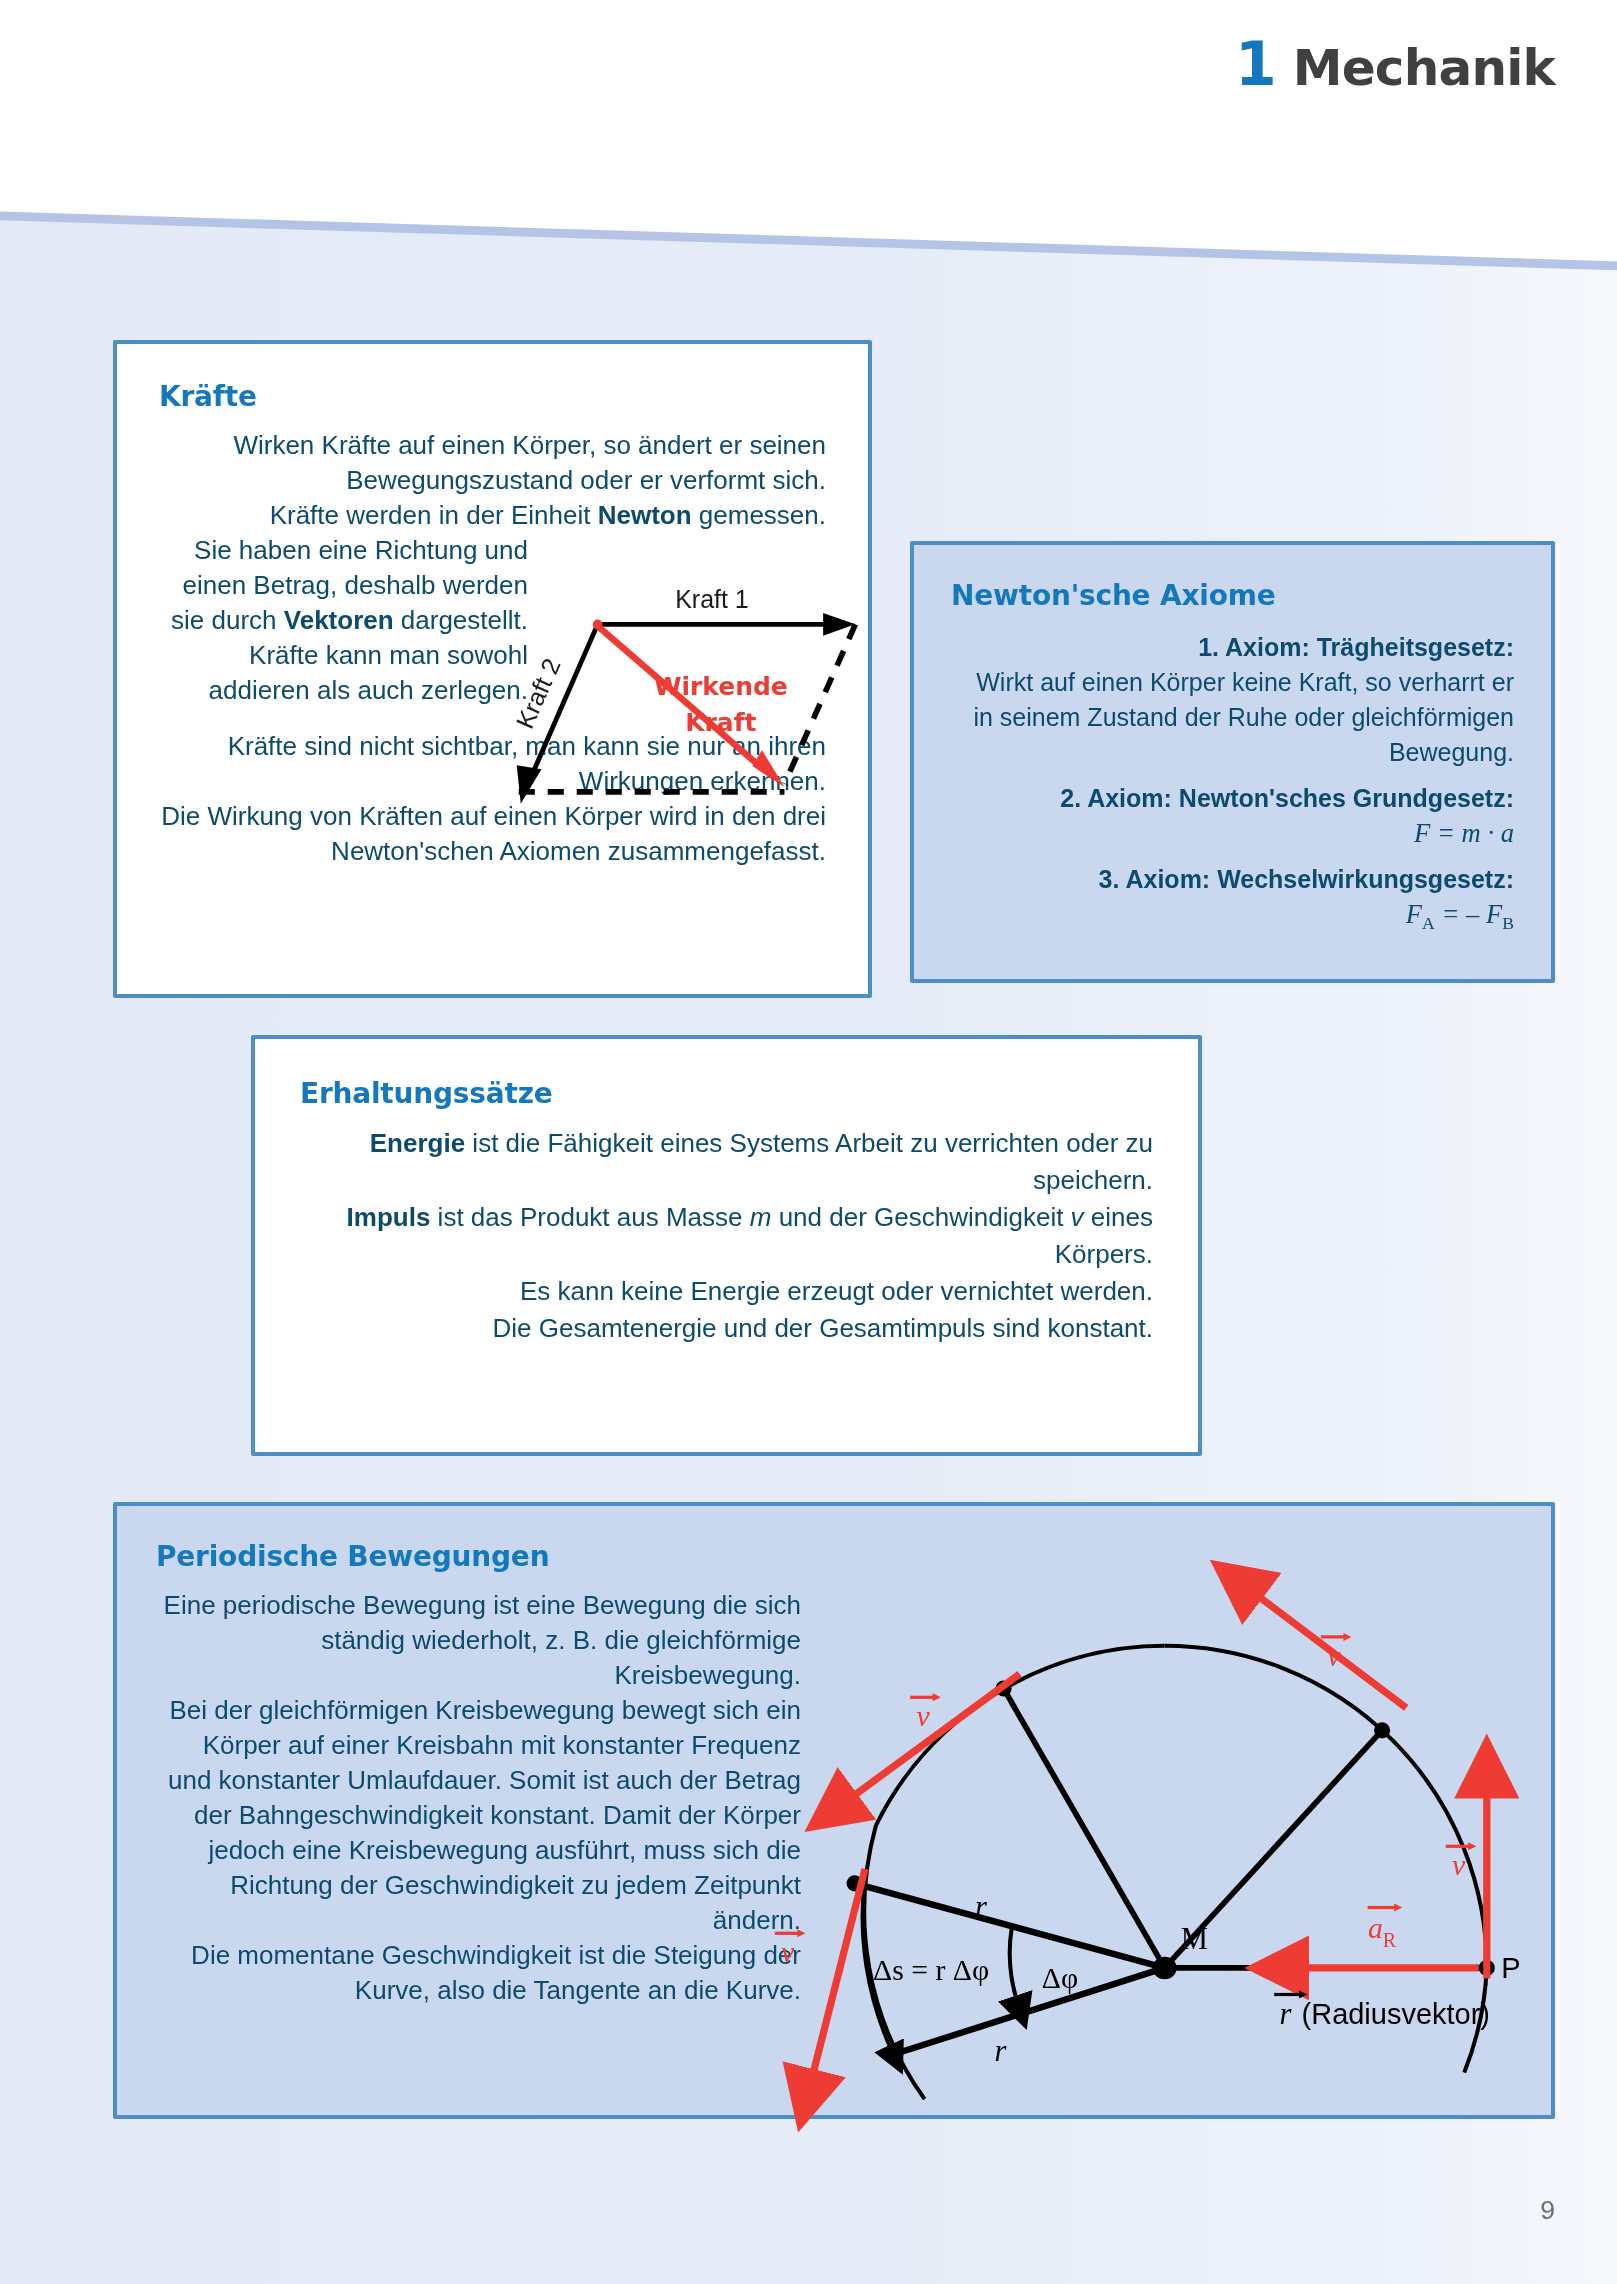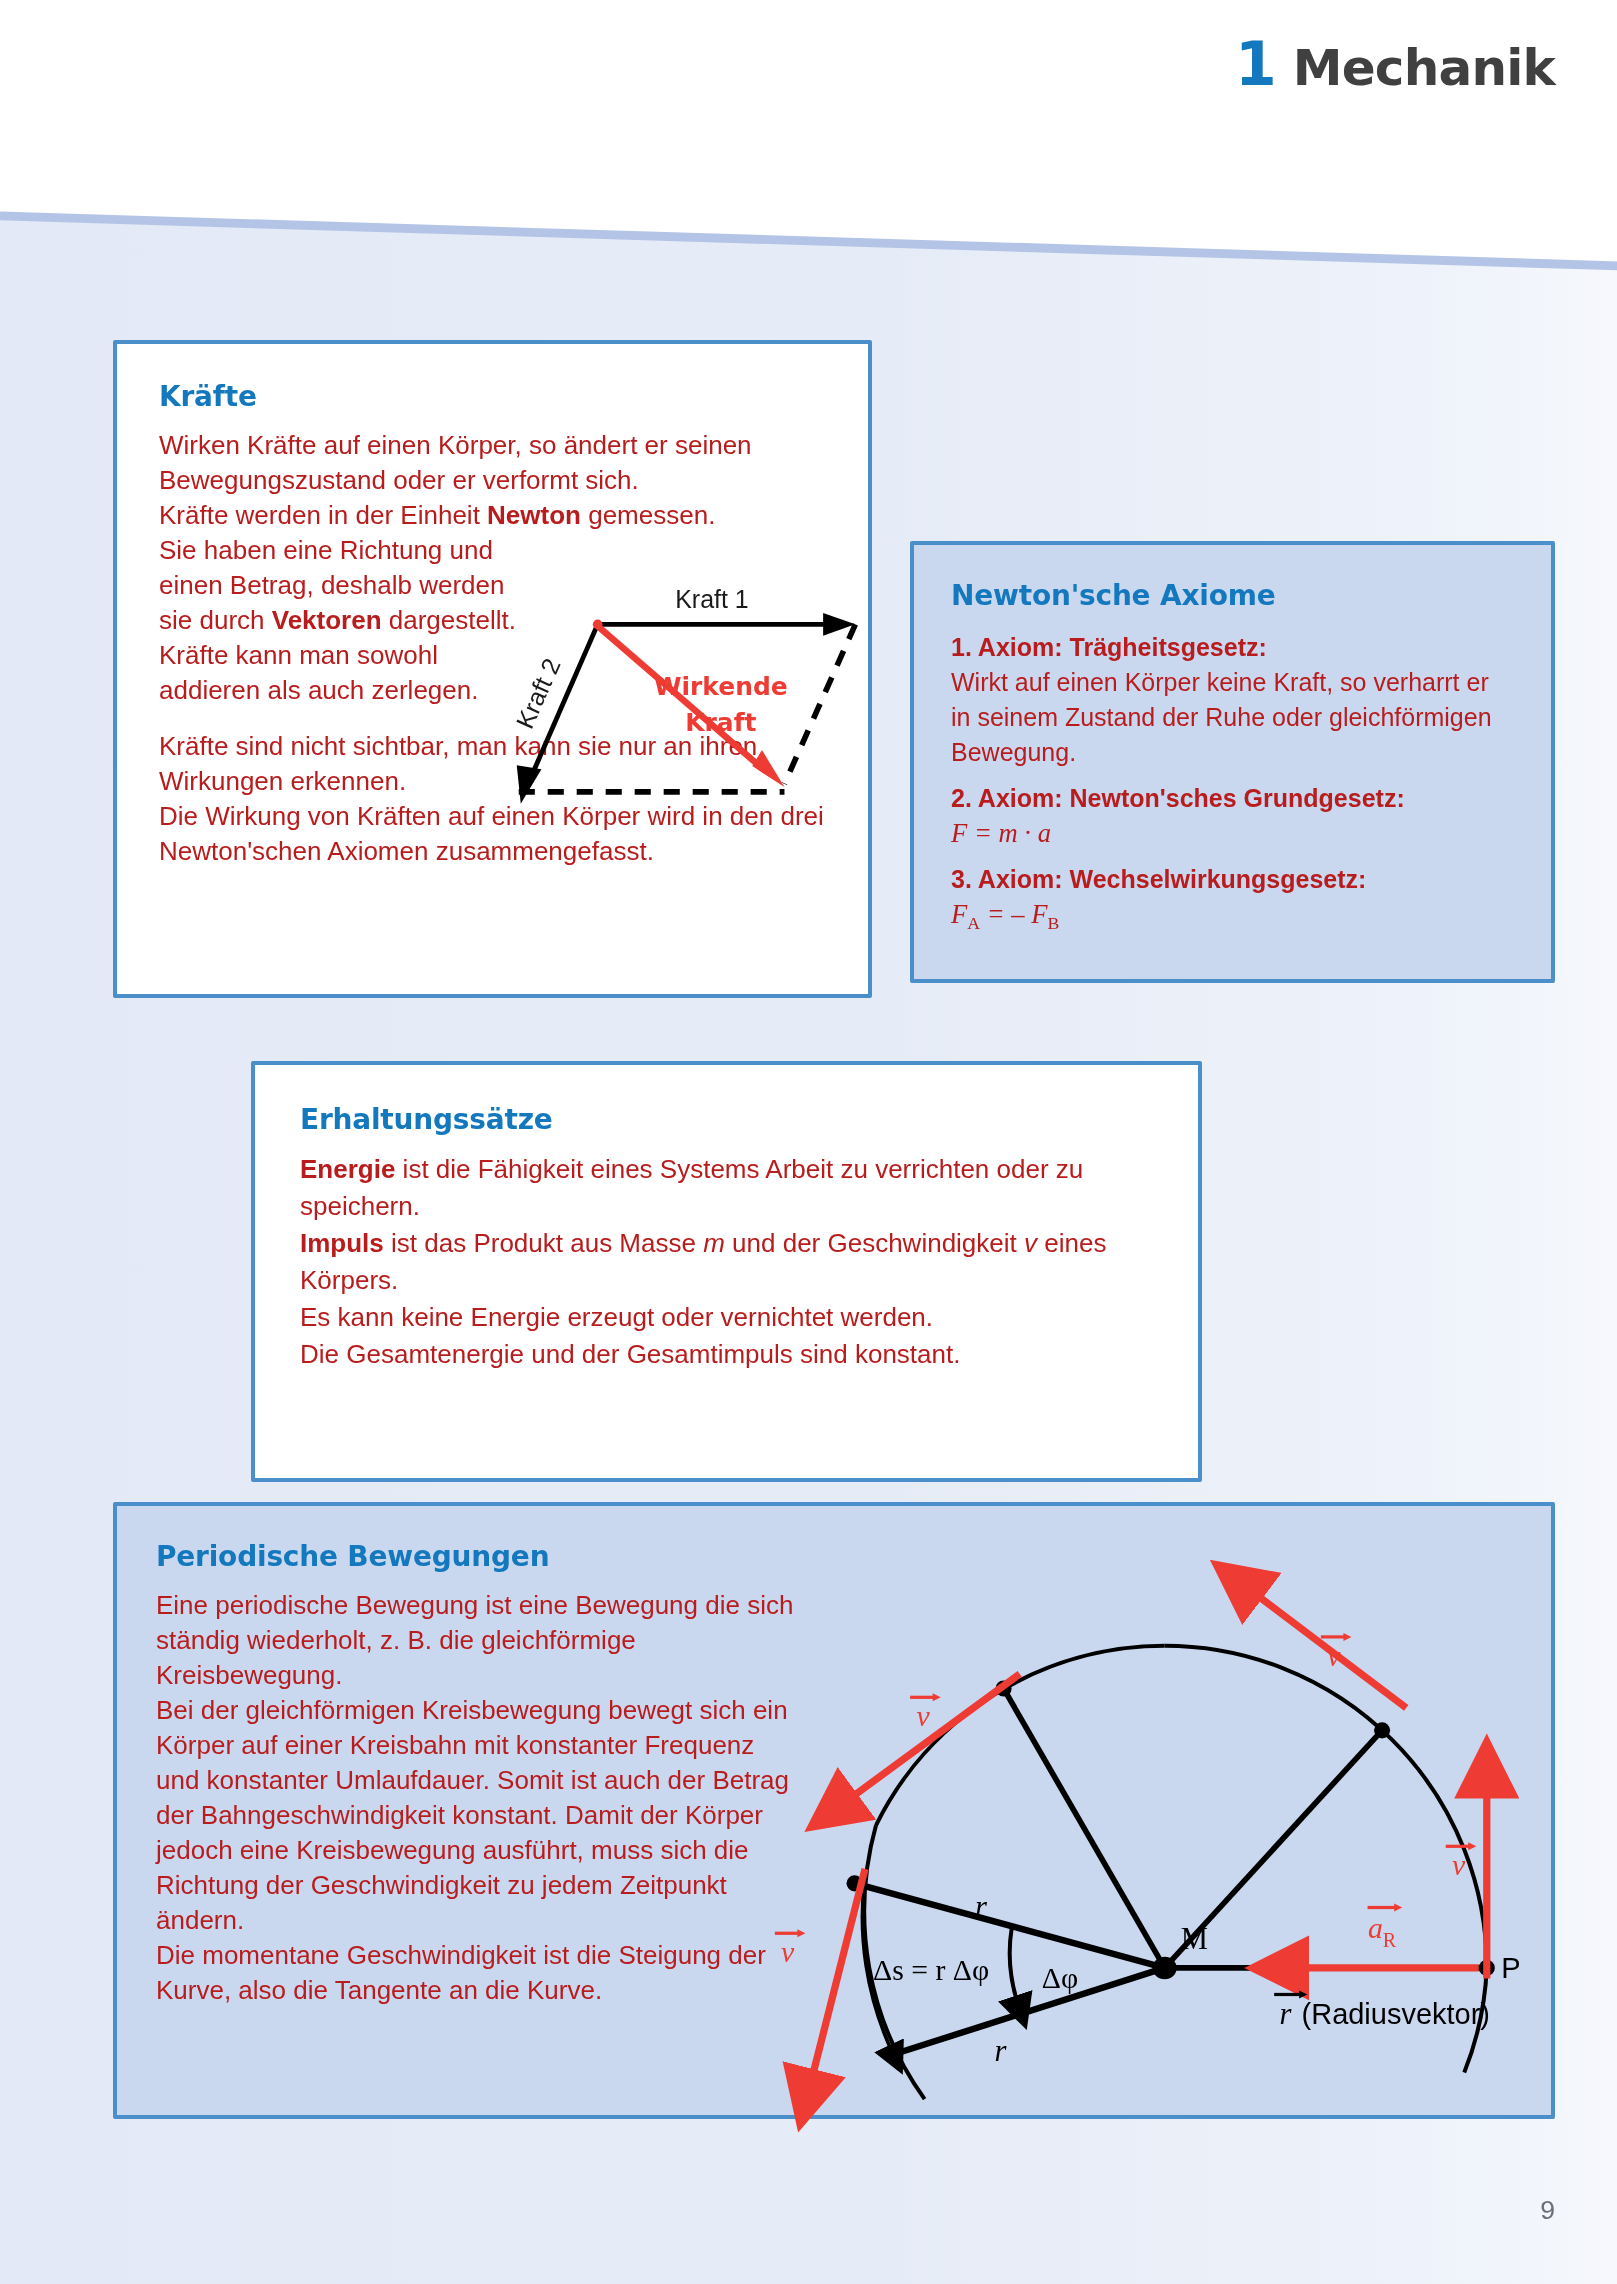--- a/index.html
+++ b/index.html
@@ -66,22 +66,23 @@
     font-weight: bold;
     font-size: 28px;
     font-family: "DejaVu Sans", sans-serif;
     letter-spacing: -0.2px;
     margin: 0 0 15.3px 0;
   }
   .box p {
     margin: 0;
     font-size: 26px;
     line-height: 35px;
-    color: #b91c1c;
+    color: #0c4a6e;
     font-family: "Liberation Sans", sans-serif;
+    text-align: right;
   }
   .box p + p { margin-top: 11px; }
   .box b { font-weight: bold; }
   .box i { font-style: italic; }
 
   
   #box-kraefte {
     left: 113px; top: 340px;
     width: 759px; height: 658px;
     padding: 36px 42px 0 42px;
@@ -110,21 +111,21 @@
     font-style: italic;
     font-size: 26.6px;
   }
   #box-newton .formula sub {
     font-style: normal;
     font-size: 17.7px;
   }
 
   
   #box-erhaltung {
-    left: 251px; top: 1061px;
+    left: 251px; top: 1035px;
     width: 951px; height: 421px;
     padding: 38px 45px 0 45px;
   }
   #box-erhaltung p { line-height: 37px; }
 
   
   #box-periodisch {
     left: 113px; top: 1502px;
     width: 1442px; height: 617px;
     padding: 34px 39px 0 39px;

